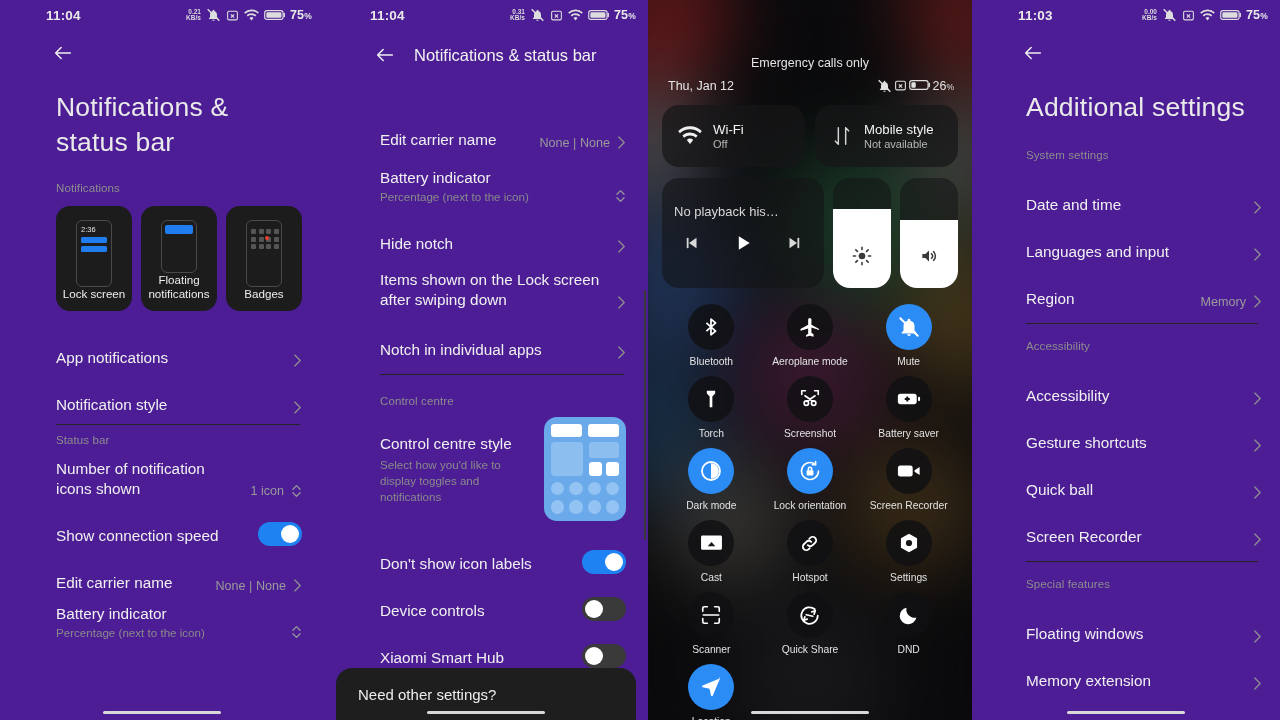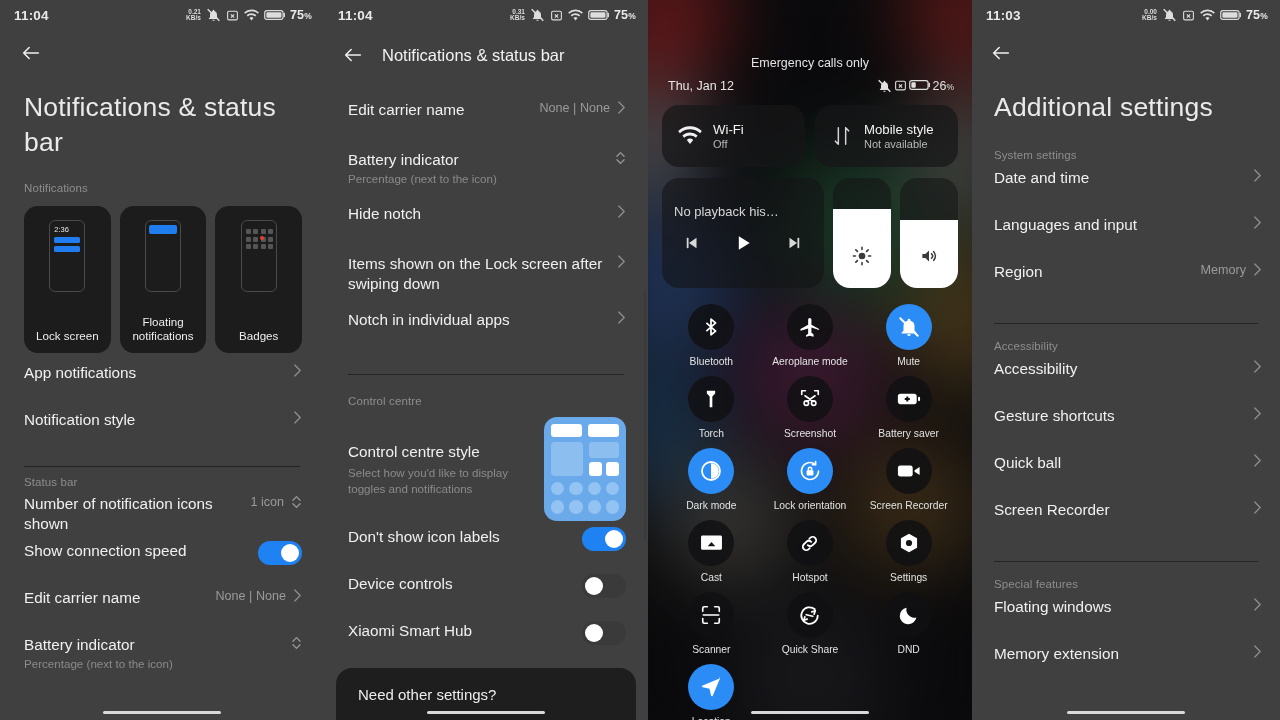--- a/index.html
+++ b/index.html
@@ -6,21 +6,21 @@
   html, body {
     width: 1280px; height: 720px;
     background: #000;
     font-family: "Liberation Sans", sans-serif;
     overflow: hidden;
     -webkit-font-smoothing: antialiased;
   }
   .screen { display: flex; width: 1280px; height: 720px; }
 
   
-  .panel { position: relative; height: 720px; background: #404040; overflow: hidden; flex: none; }
+  .panel { position: relative; height: 720px; background: #4c1d95; overflow: hidden; flex: none; padding-left: 32px; }
   .p1 { width: 324px; }
   .p2 { width: 324px; }
   .p3 { width: 324px; }
   .p4 { width: 308px; }
 
   
   .statusbar {
     height: 30px; display: flex; align-items: center;
     justify-content: space-between; padding: 0 12px 0 14px;
     color: #e9e9e9; font-size: 13.5px; font-weight: 600; letter-spacing: .2px;
@@ -42,21 +42,21 @@
     color: #eaeaea; font-size: 26.5px; line-height: 35px; font-weight: 300;
     padding: 14px 22px 0 24px; letter-spacing: .2px;
   }
 
   .grouplabel {
     color: #8d8d8d; font-size: 11.5px; padding: 0 24px; letter-spacing: .1px;
   }
 
   
   .row {
-    display: flex; align-items: flex-start; justify-content: space-between;
+    display: flex; align-items: flex-end; justify-content: space-between;
     padding: 0 22px 0 24px; min-height: 47px; gap: 10px;
   }
   .row-text { flex: 1; min-width: 0; }
   .row-title { color: #f0f0f0; font-size: 15.3px; font-weight: 400; line-height: 20px; }
   .row-sub { color: #8a8a8a; font-size: 11.6px; line-height: 15px; margin-top: 1px; }
   .row-right { display: flex; align-items: center; gap: 7px; flex: none; }
   .row-value { color: #9a9a9a; font-size: 12.6px; white-space: nowrap; }
   .chev { width: 9px; height: 15px; display: block; flex: none; }
   .updown { width: 11px; height: 16px; display: block; flex: none; }
   .divider { height: 1px; background: #242424; margin: 9px 24px; }
@@ -65,21 +65,21 @@
   .toggle { width: 44px; height: 24px; border-radius: 12px; position: relative; flex: none; }
   .toggle.on { background: #1e82f2; }
   .toggle.off { background: #3a3a3a; }
   .toggle .knob { position: absolute; top: 3px; width: 18px; height: 18px; border-radius: 50%; background: #fff; }
   .toggle.on .knob { right: 3px; }
   .toggle.off .knob { left: 3px; }
 
   
   .cards { display: flex; gap: 9px; padding: 12px 22px 0 24px; }
   .card {
-    width: 89px; height: 147px; background: #1c1c1c; border-radius: 14px;
+    width: 89px; height: 105px; background: #1c1c1c; border-radius: 14px;
     display: flex; flex-direction: column; align-items: center; padding-top: 14px;
   }
   .phonemini {
     width: 36px; height: 72px; border: 1.4px solid #4a4a4a; border-radius: 6px;
     position: relative; overflow: hidden; padding: 4px 4px 0;
   }
   .mini-time { color: #e6e6e6; font-size: 7.5px; text-align: left; margin-bottom: 3px; }
   .mini-bar { height: 6px; background: #1f7df0; border-radius: 1.5px; margin-bottom: 3px; }
   .mini-float { height: 9px; background: #1f7df0; border-radius: 2px; margin: 0 -1px; }
   .mini-dots { display: grid; grid-template-columns: repeat(4, 1fr); gap: 2.5px; padding-top: 4px; position: relative; }

